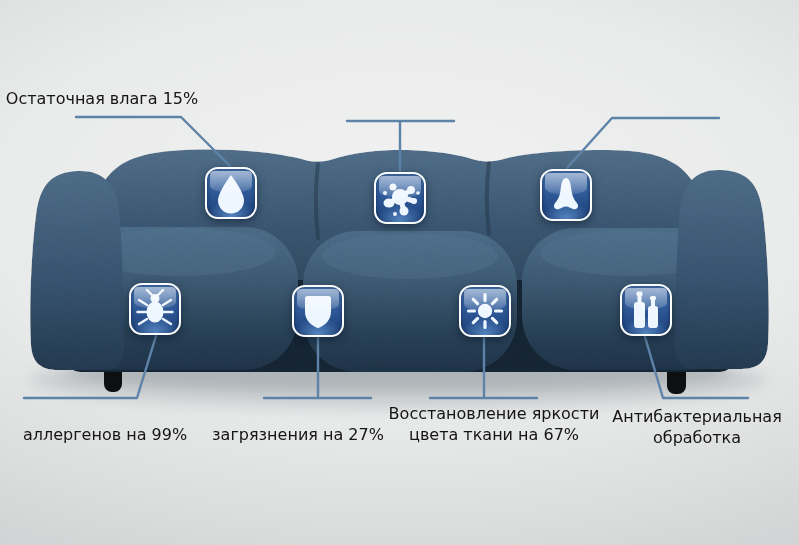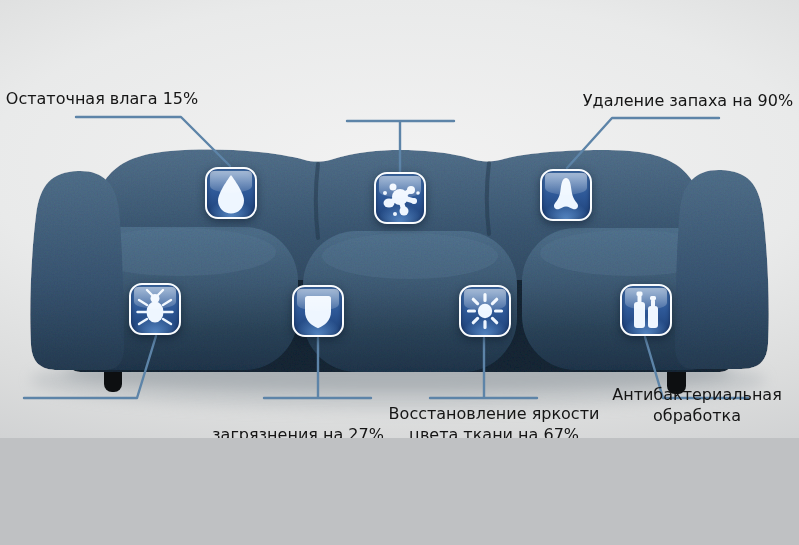--- a/index.html
+++ b/index.html
@@ -1,17 +1,17 @@
 <!DOCTYPE html>
 <html><head>
 <meta charset="utf-8">
 <style>
   html,body{margin:0;padding:0;background:#bfc1c3;}
   .stage{
-    position:relative;width:799px;height:438px;overflow:hidden;
+    position:relative;width:799px;height:545px;overflow:hidden;
     font-family:"DejaVu Sans","Liberation Sans",sans-serif;
     background:radial-gradient(115% 85% at 50% 38%, #f2f2f2 0%, #e9eaea 45%, #dcdddd 68%, #c7c9cb 100%);
   }
   .stage svg.scene{position:absolute;left:0;top:0;}
   .lbl{
     position:absolute;color:#151515;font-size:16px;line-height:21px;
     white-space:nowrap;transform:translateX(-50%);text-align:center;
   }
   .icon{
     position:absolute;width:52px;height:52px;box-sizing:border-box;
@@ -171,31 +171,31 @@
         <rect x="15.5" y="9" width="4" height="8" rx="1.5"></rect>
         <rect x="14.5" y="5.5" width="6" height="4.5" rx="1.5"></rect>
         <rect x="26" y="20" width="10" height="22" rx="3"></rect>
         <rect x="29" y="13" width="4" height="8" rx="1.5"></rect>
         <rect x="28" y="10" width="6" height="4" rx="1.5"></rect>
       </g>
     </svg>
   </div>
 
   <div class="lbl" style="left:102px;top:88px">Остаточная влага 15%</div>
-  <div class="lbl" style="left:688px;top:90px">Удаление запаха на 90%</div>
 
   <div class="lbl" style="left:105px;top:403px">
     <br>
+    <span>аллергенов на 99%</span>
   </div>
   <div class="lbl" style="left:298px;top:403px">
     <br>
     <span>загрязнения на 27%</span>
   </div>
   <div class="lbl" style="left:494px;top:403px">
     <span>Восстановление яркости</span><br>
     <span>цвета ткани на 67%</span>
   </div>
-  <div class="lbl" style="left:697px;top:384px">
+  <div class="lbl" style="left:697px;top:406px">
     <span>Антибактериальная</span><br>
     <span>обработка</span>
   </div>
 
 </div>
 
 </body></html>

